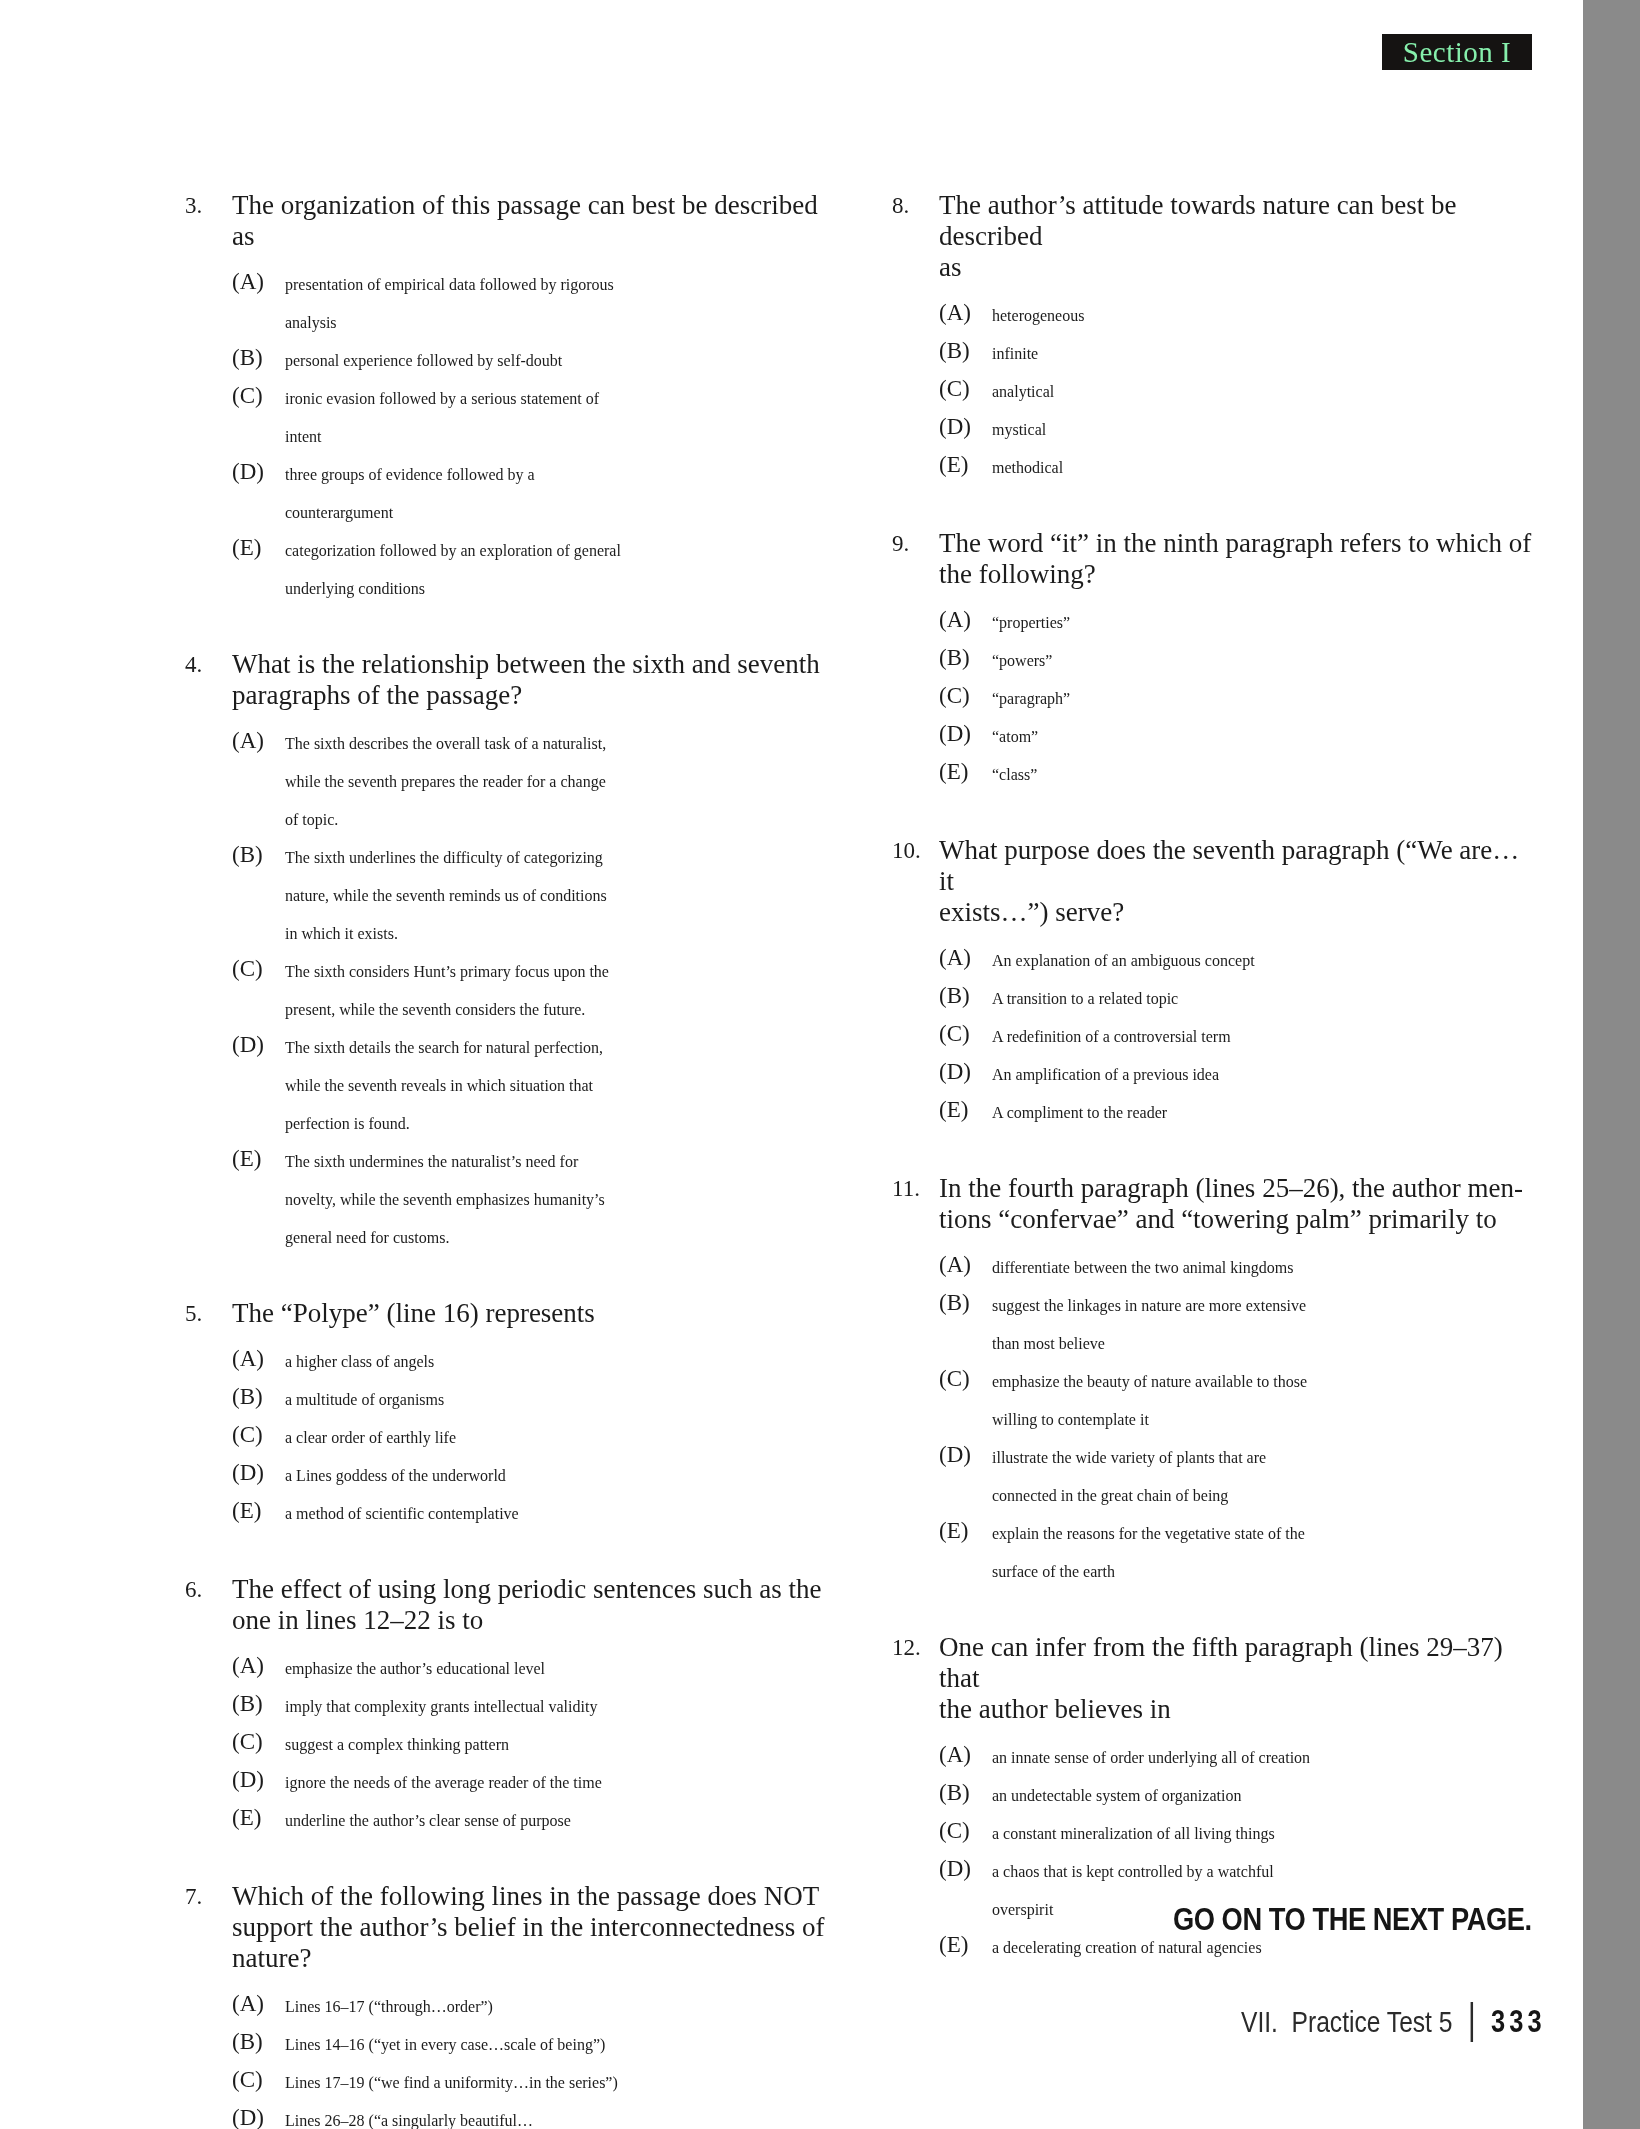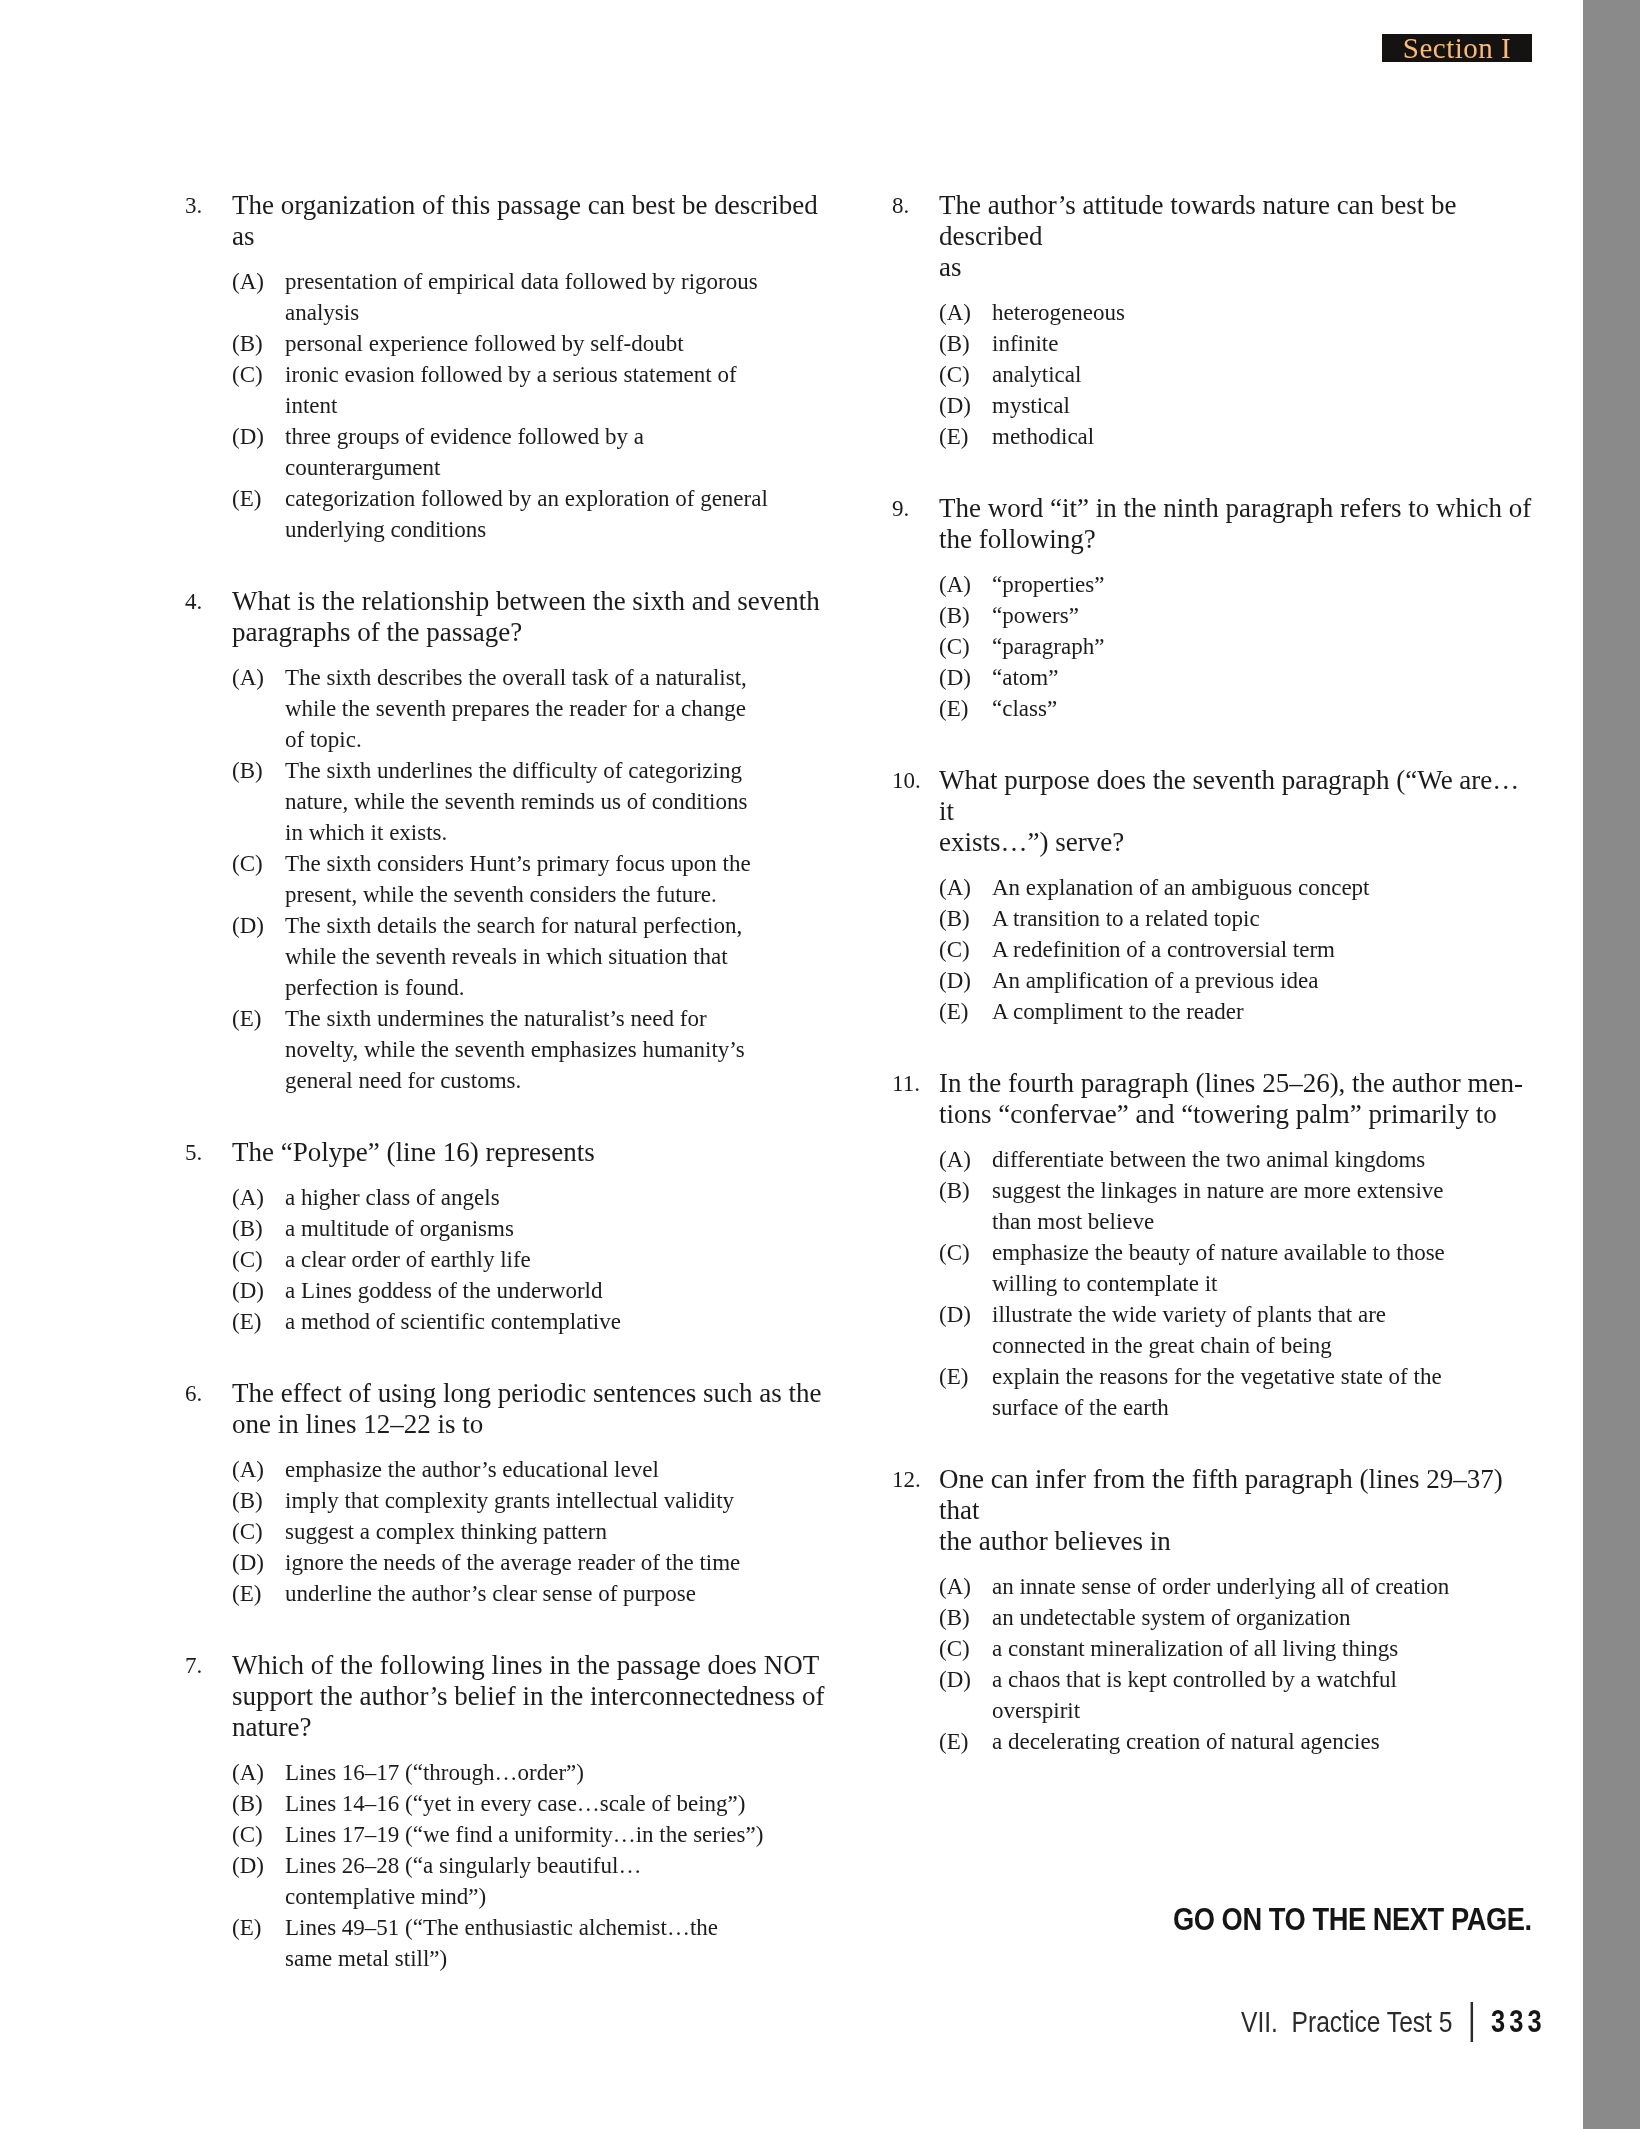--- a/index.html
+++ b/index.html
@@ -12,23 +12,23 @@
     color:#1c1c1c;
     overflow:hidden;
   }
   .edge-bar {
     position:absolute; top:0; right:0;
     width:57px; height:2129px;
     background:#8a8a8a;
   }
   .section-badge {
     position:absolute; left:1382px; top:34px;
-    width:150px; height:28px;
+    width:150px; height:36px;
     background:#151312;
-    color:#fdba74;
+    color:#86efac;
     font-size:29px;
     letter-spacing:0.5px;
     display:flex; align-items:center; justify-content:center;
   }
   .col {
     position:absolute; top:190px; width:640px;
   }
   .col-left  { left:185px; }
   .col-right { left:892px; }
   .question { display:flex; margin-bottom:41px; }
@@ -41,21 +41,21 @@
     font-size:27px; line-height:31px;
     white-space:pre-line;
     margin-bottom:14px;
   }
   .option { display:flex; }
   .opt-letter {
     flex:none; width:53px;
     font-size:23px; line-height:31px;
   }
   .opt-text {
-    font-size:23px; line-height:31px;
+    font-size:16px; line-height:38px;
     white-space:pre-line;
   }
   .go-on {
     position:absolute; top:1902px; right:108px;
     font-family:"Liberation Sans", sans-serif;
     font-weight:bold;
     font-size:31px;
     letter-spacing:-0.5px;
     color:#161616;
     transform:scaleX(0.88);

